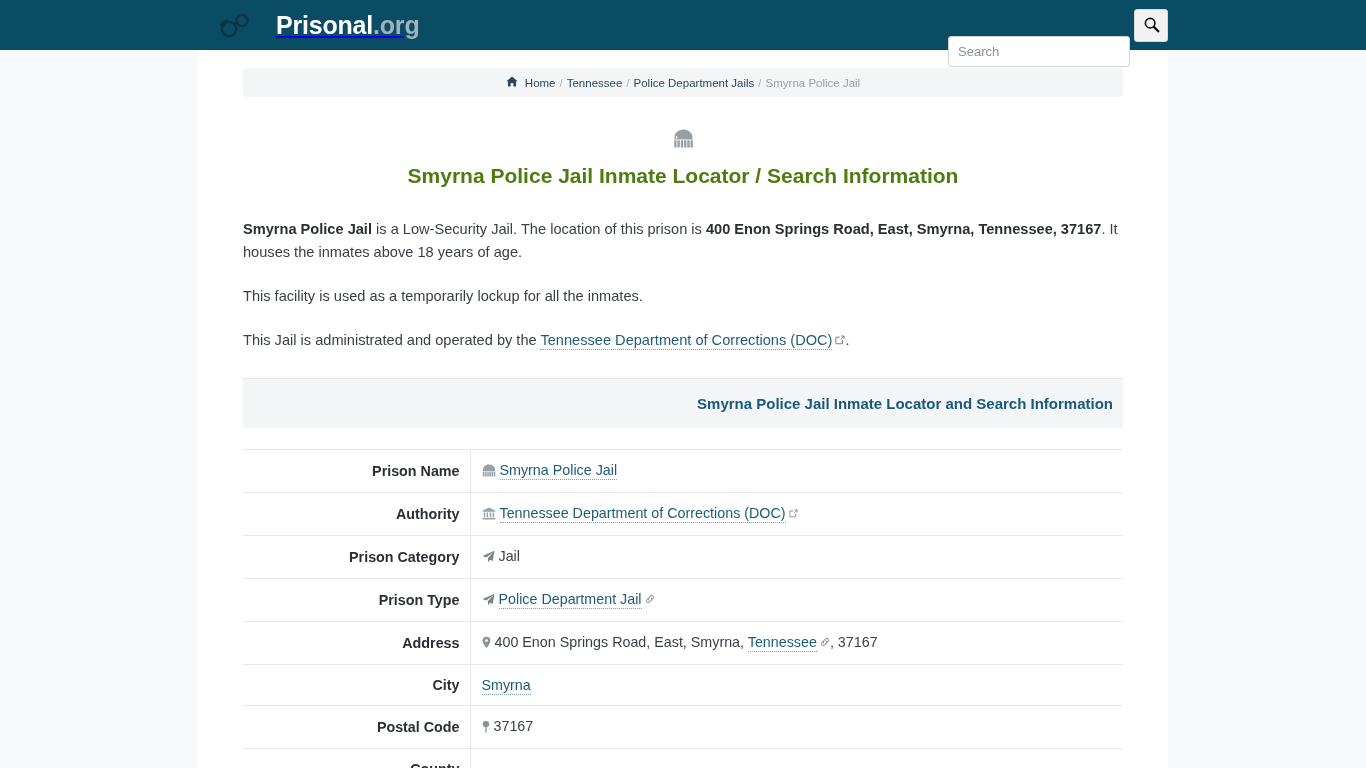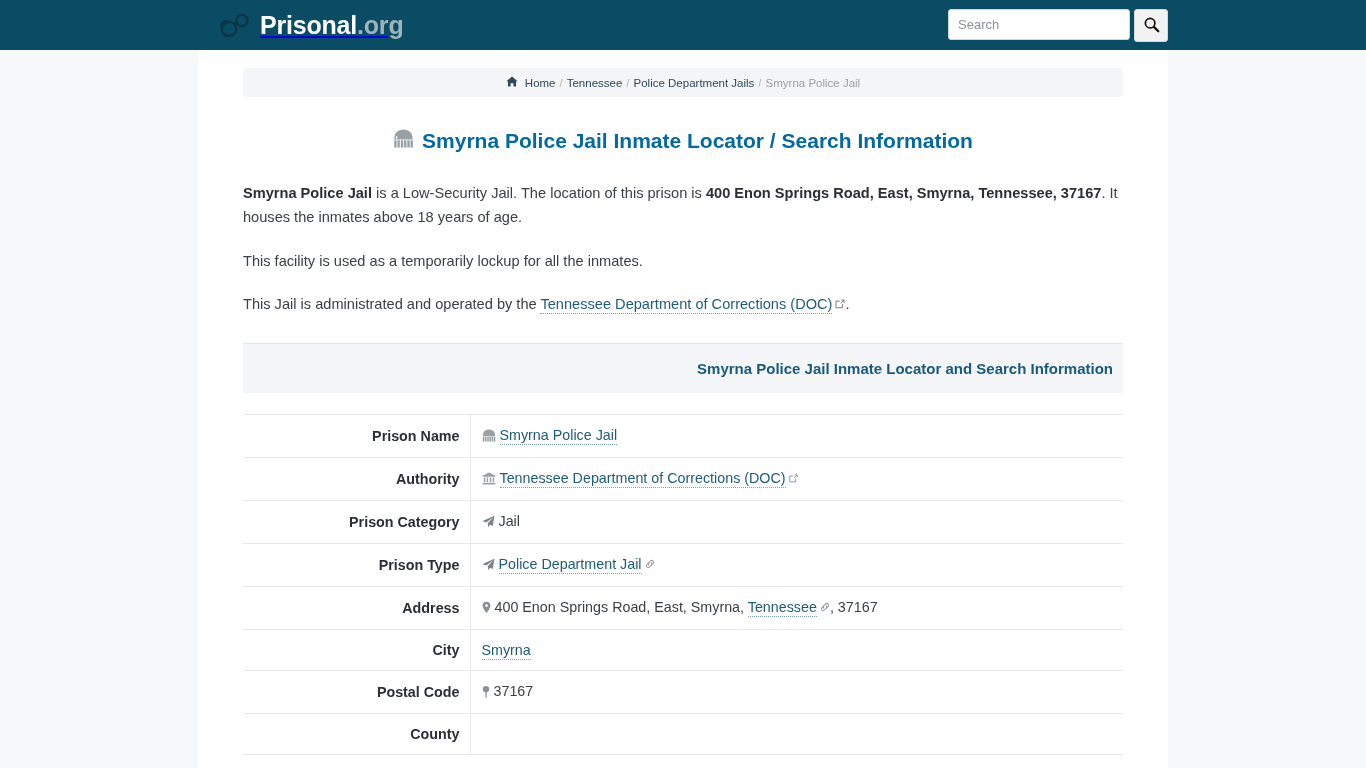--- a/index.html
+++ b/index.html
@@ -15,21 +15,21 @@
   .site-header {
     height: 50px;
     background: #0a4c63;
     display: flex;
     align-items: center;
     position: relative;
   }
   .brand {
     display: flex;
     align-items: center;
-    gap: 8px;
+    gap: 24px;
     margin-left: 218px;
   }
   .brand-icon { width: 34px; height: 30px; display: block; }
   .brand-text {
     font-size: 25px;
     font-weight: bold;
     letter-spacing: -0.2px;
     line-height: 1;
   }
   .brand-main { color: #ffffff; }
@@ -47,20 +47,21 @@
     width: 182px;
     height: 31px;
     border: 1px solid #ced4da;
     border-radius: 3px;
     background: #fff;
     padding: 0 9px;
     font-size: 13px;
     font-family: "Liberation Sans", sans-serif;
     color: #333;
     outline: none;
+    margin-top: 27px;
   }
   .search-input::placeholder { color: #8a9199; }
   .search-btn {
     width: 34px;
     height: 33px;
     background: #f2f2f2;
     border: 1px solid #d8d8d8;
     border-radius: 3px;
     display: flex;
     align-items: center;
@@ -96,27 +97,28 @@
     text-decoration: none;
   }
   .bc-sep { color: #b0b5ba; }
   .home-ico { display: inline-block; vertical-align: -2px; margin-right: 3px; }
 
   
   h1.page-title {
     text-align: center;
     font-size: 21px;
     font-weight: bold;
-    color: #0369a1;
+    color: #4d7c0f;
     margin: 30px 0 0 0;
     line-height: 1.3;
     display: flex;
     align-items: center;
     justify-content: center;
     gap: 8px;
+    flex-direction: column;
   }
 
   
   .body-copy {
     font-size: 14.6px;
     line-height: 1.62;
     color: #3a3f44;
     margin-top: 28px;
   }
   .body-copy p { margin: 0 0 11px 0; }

